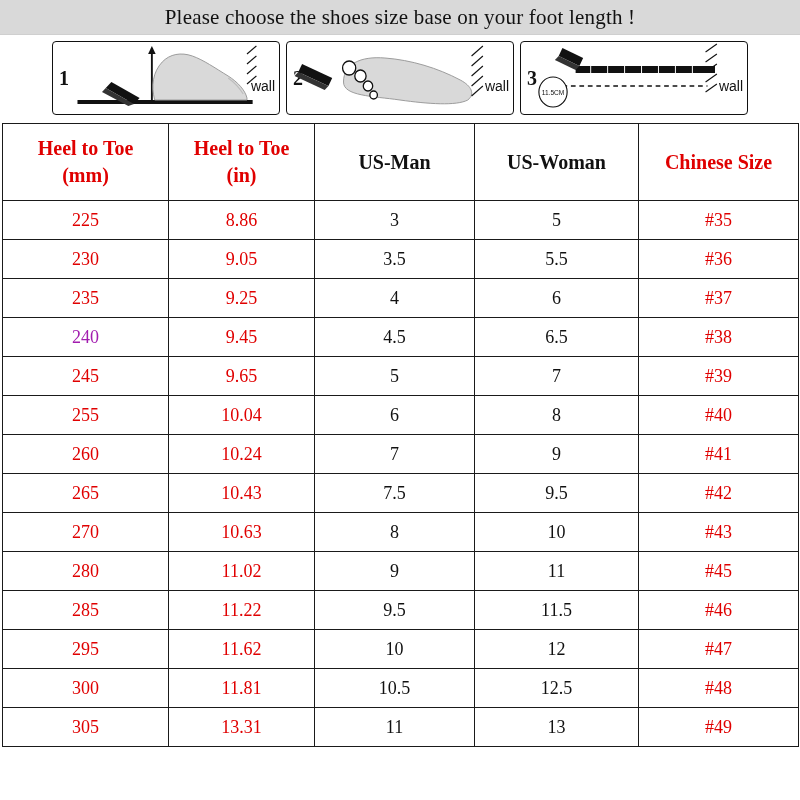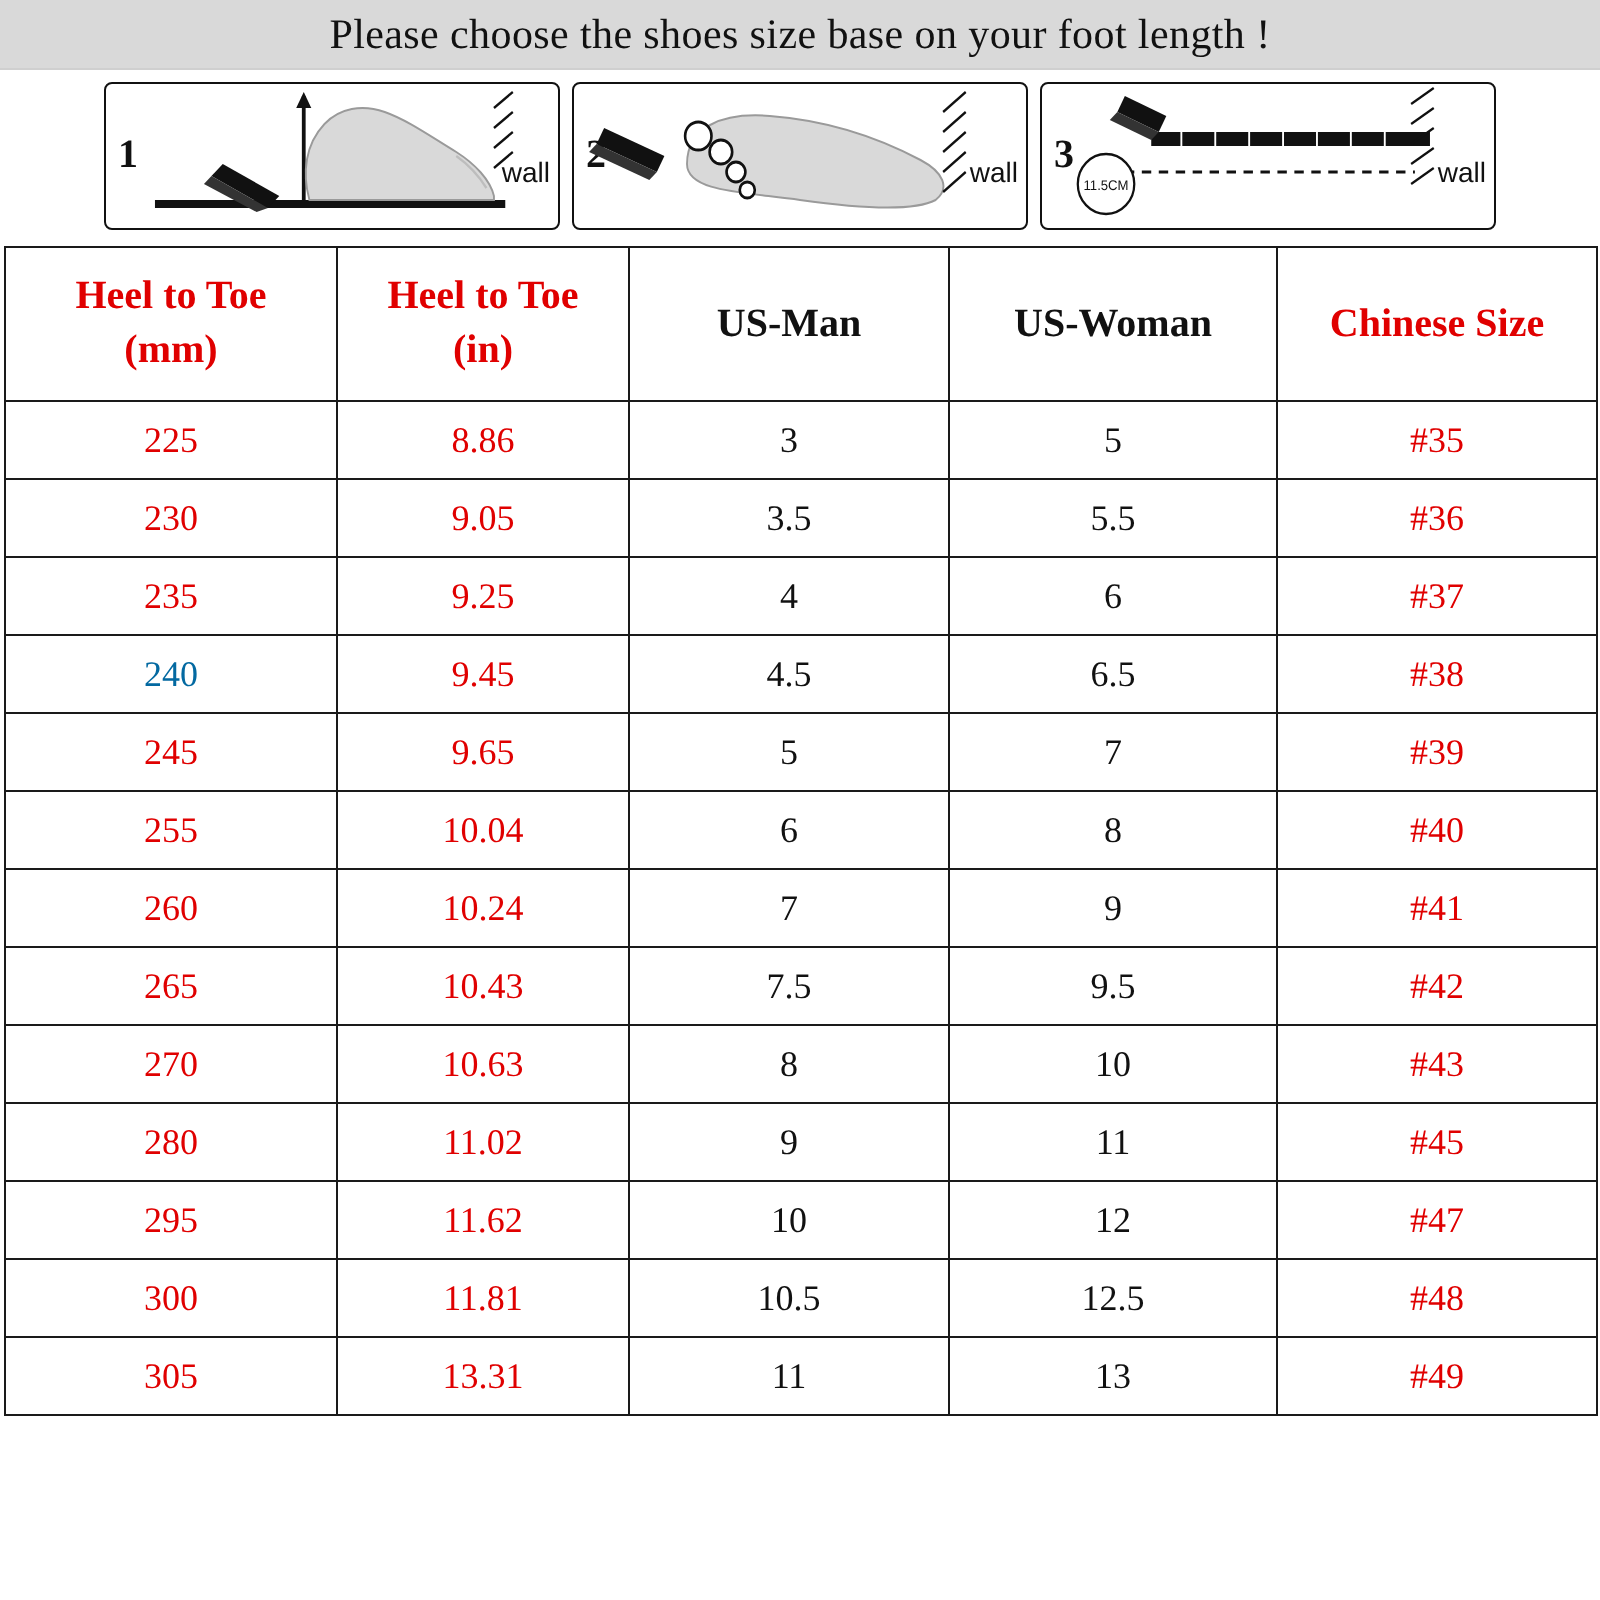--- a/index.html
+++ b/index.html
@@ -256,21 +256,21 @@
             <td style="color: rgb(224, 0, 0);">#36</td>
           </tr>
           <tr>
             <td style="color: rgb(224, 0, 0);">235</td>
             <td style="color: rgb(224, 0, 0);">9.25</td>
             <td style="color: rgb(17, 17, 17);">4</td>
             <td style="color: rgb(17, 17, 17);">6</td>
             <td style="color: rgb(224, 0, 0);">#37</td>
           </tr>
           <tr>
-            <td style="color: #0369a1; text-align: center;">240</td>
+            <td style="color: #a21caf; text-align: center;">240</td>
             <td style="color: rgb(224, 0, 0);">9.45</td>
             <td style="color: rgb(17, 17, 17);">4.5</td>
             <td style="color: rgb(17, 17, 17);">6.5</td>
             <td style="color: rgb(224, 0, 0);">#38</td>
           </tr>
           <tr>
             <td style="color: rgb(224, 0, 0);">245</td>
             <td style="color: rgb(224, 0, 0);">9.65</td>
             <td style="color: rgb(17, 17, 17);">5</td>
             <td style="color: rgb(17, 17, 17);">7</td>
@@ -305,20 +305,27 @@
             <td style="color: rgb(224, 0, 0);">#43</td>
           </tr>
           <tr>
             <td style="color: rgb(224, 0, 0);">280</td>
             <td style="color: rgb(224, 0, 0);">11.02</td>
             <td style="color: rgb(17, 17, 17);">9</td>
             <td style="color: rgb(17, 17, 17);">11</td>
             <td style="color: rgb(224, 0, 0);">#45</td>
           </tr>
           <tr>
+            <td style="color: rgb(224, 0, 0);">285</td>
+            <td style="color: rgb(224, 0, 0);">11.22</td>
+            <td style="color: rgb(17, 17, 17);">9.5</td>
+            <td style="color: rgb(17, 17, 17);">11.5</td>
+            <td style="color: rgb(224, 0, 0);">#46</td>
+          </tr>
+          <tr>
             <td style="color: rgb(224, 0, 0);">295</td>
             <td style="color: rgb(224, 0, 0);">11.62</td>
             <td style="color: rgb(17, 17, 17);">10</td>
             <td style="color: rgb(17, 17, 17);">12</td>
             <td style="color: rgb(224, 0, 0);">#47</td>
           </tr>
           <tr>
             <td style="color: rgb(224, 0, 0);">300</td>
             <td style="color: rgb(224, 0, 0);">11.81</td>
             <td style="color: rgb(17, 17, 17);">10.5</td>

